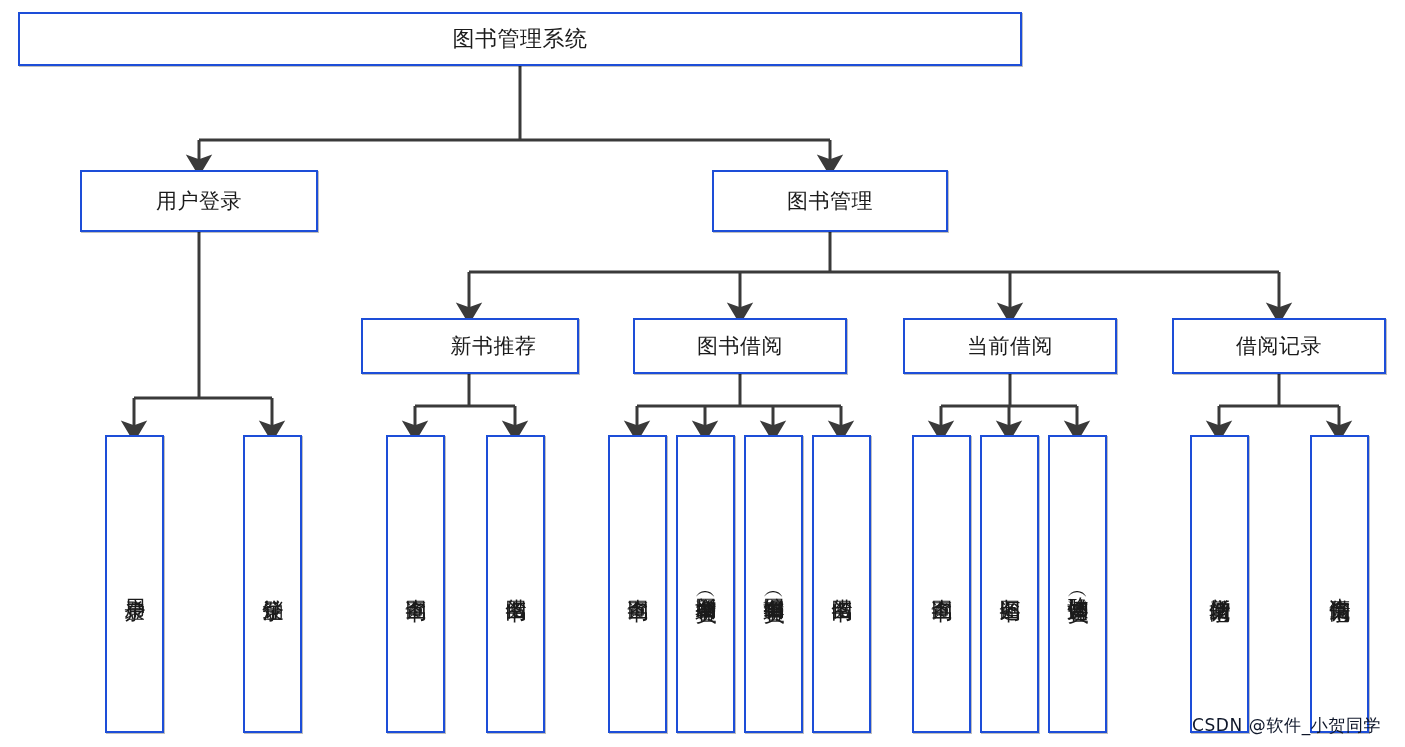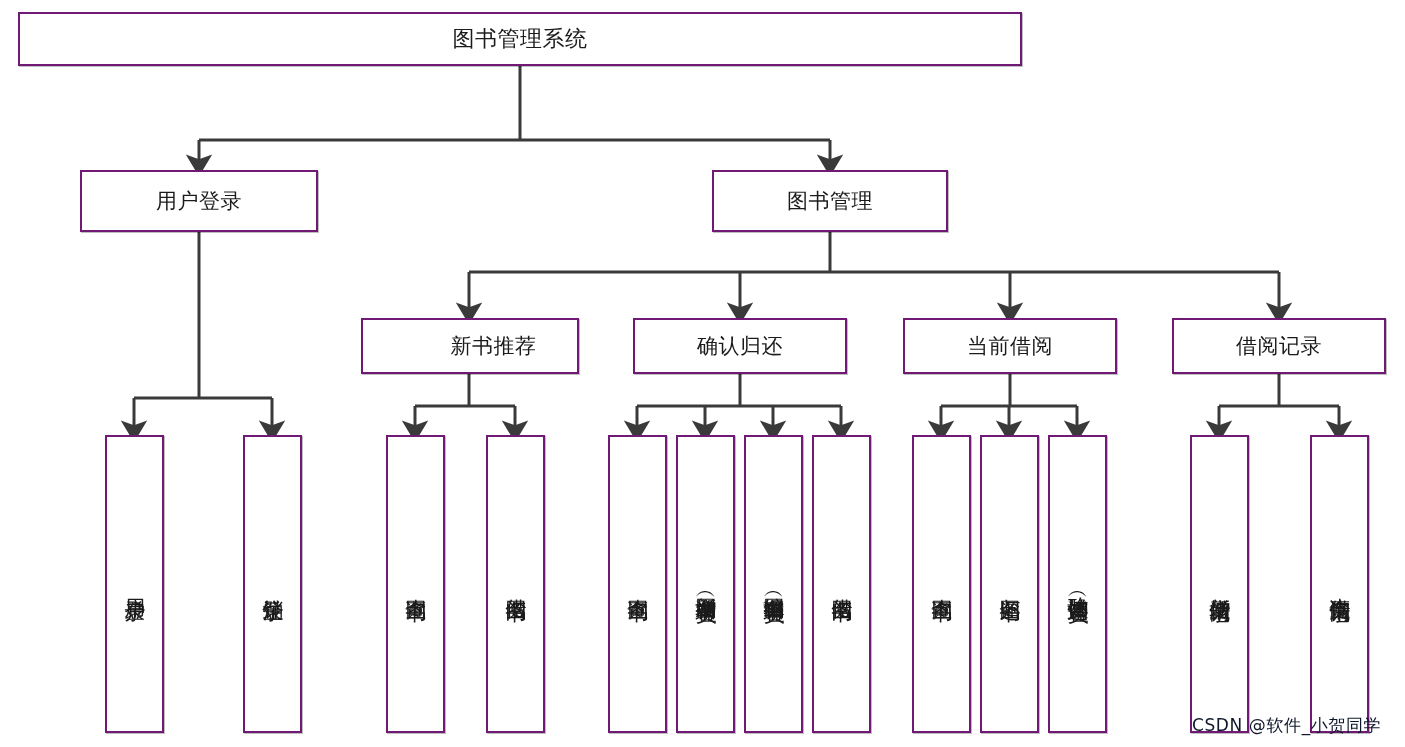--- a/index.html
+++ b/index.html
@@ -23,21 +23,21 @@
     left: 0;
     top: 0;
     width: 1405px;
     height: 747px;
     pointer-events: none;
   }
   .node {
     position: absolute;
     box-sizing: border-box;
     background: #ffffff;
-    border: 2px solid #701a75;
+    border: 2px solid #1d4ed8;
     display: flex;
     align-items: center;
     justify-content: center;
     box-shadow: 1px 1px 0 rgba(0,0,0,0.25);
   }
   .node-label {
     color: #1b1b1b;
     font-size: 21px;
     line-height: 1.18;
     letter-spacing: 0.5px;
@@ -134,21 +134,21 @@
     <span class="node-label">用户登录</span>
   </div>
   <div class="node horizontal" style="left: 712px; top: 170px; width: 236px; height: 62px; font-family: Liberation Serif, serif;">
     <span class="node-label">图书管理</span>
   </div>
 
   <div class="node horizontal" style="left: 361px; top: 318px; width: 218px; height: 56px; padding-left: 47px;">
     <span class="node-label">新书推荐</span>
   </div>
   <div class="node horizontal" style="left: 633px; top: 318px; width: 214px; height: 56px;">
-    <span class="node-label">确认归还</span>
+    <span class="node-label">图书借阅</span>
   </div>
   <div class="node horizontal" style="left: 1172px; top: 318px; width: 214px; height: 56px;">
     <span class="node-label">借阅记录</span>
   </div>
   <div class="node horizontal" style="left: 903px; top: 318px; width: 214px; height: 56px;">
     <span class="node-label">当前借阅</span>
   </div>
 
   <div class="node vertical" style="left: 105px; top: 435px; width: 59px; height: 298px;">
     <span class="node-label">用户登录</span>

